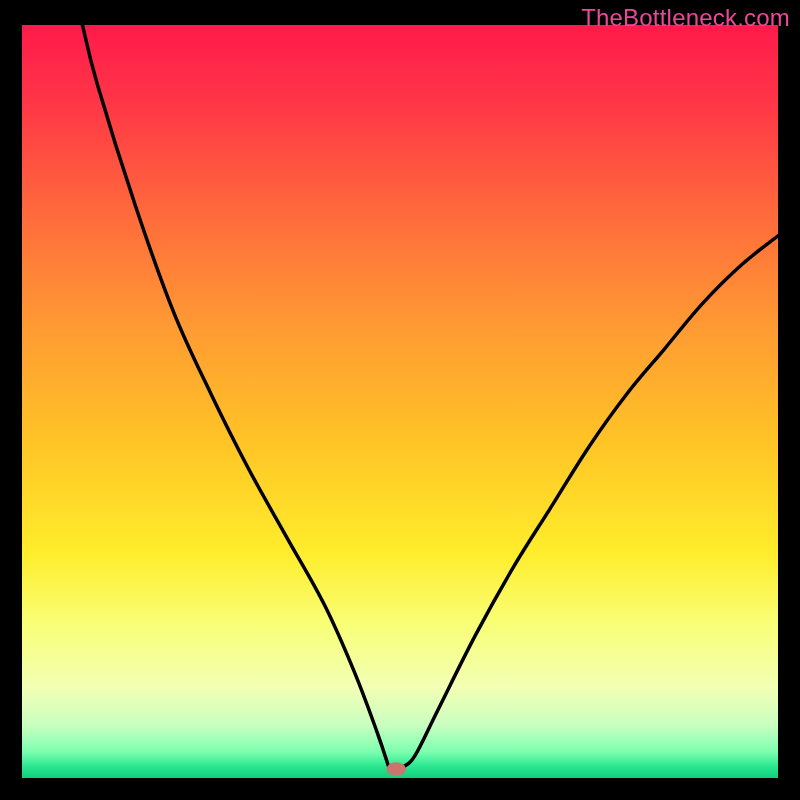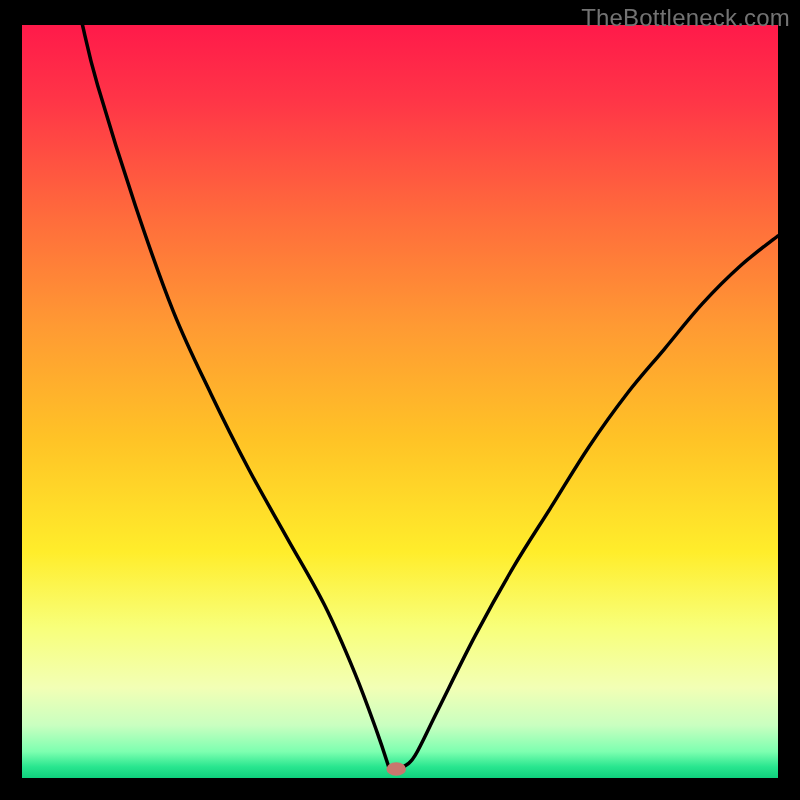--- a/index.html
+++ b/index.html
@@ -13,21 +13,21 @@
   .frame {
     width: 800px;
     height: 800px;
     background: #000;
     position: relative;
   }
   .watermark {
     position: absolute;
     top: 4px;
     right: 10px;
-    color: #737373;
+    color: #ec4899;
     font-size: 24px;
     font-weight: 500;
     letter-spacing: 0.2px;
     z-index: 2;
   }
   svg.plot {
     position: absolute;
     left: 22px;
     top: 25px;
     width: 756px;

